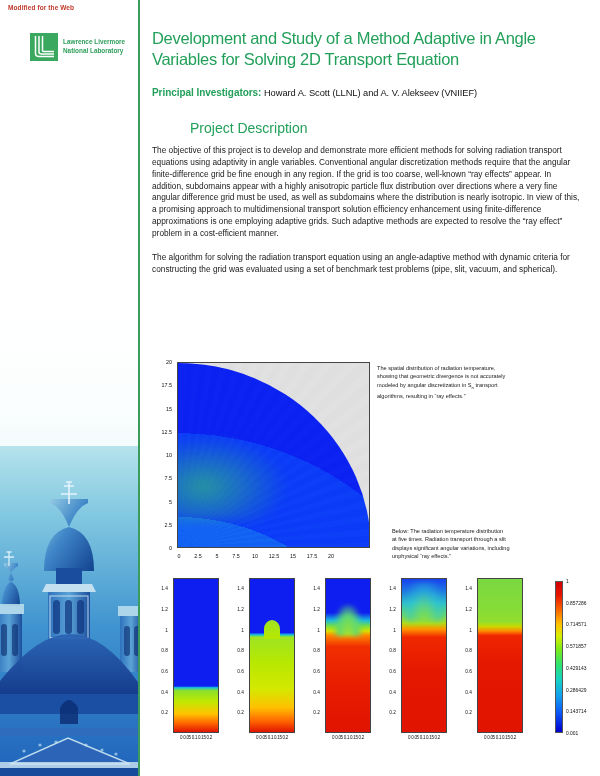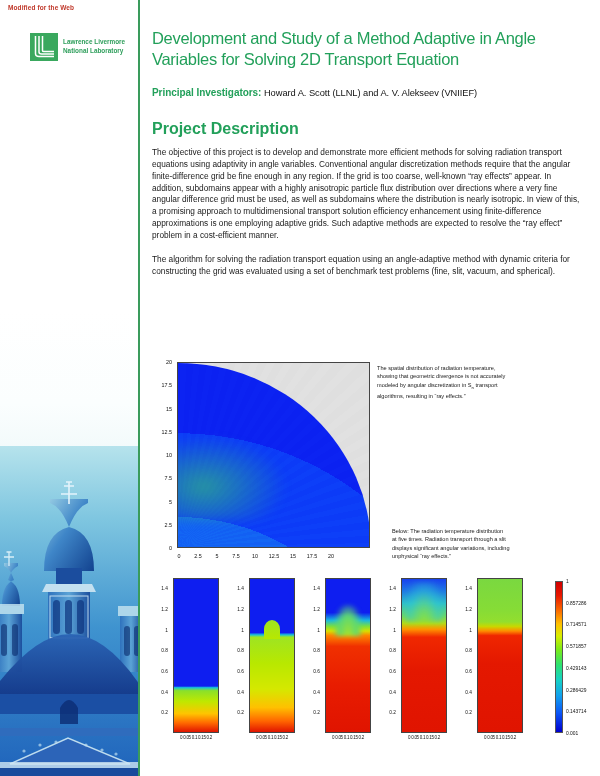--- a/index.html
+++ b/index.html
@@ -55,21 +55,21 @@
     line-height:1.28; letter-spacing:-0.3px;
     width:432px;
   }
   #pi-line {
     margin-top:17px; font-size:9.3px; color:#111;
     letter-spacing:-0.05px;
   }
   #pi-line .lbl { font-weight:bold; color:#22a05a; font-size:10px;text-align:right; }
 
   #sec-title {
-    margin-top:22px; font-size:16px; font-weight:bold; color:#22a05a;
+    margin-top:22px; font-size:14px; font-weight:normal; color:#22a05a;margin-left:38px;
   }
   .para {
     margin-top:9px; width:428px;
     font-size:8.3px; line-height:1.42; color:#1a1a1a;
     text-align:left;
   }
   .para.second { margin-top:13px; }
 
   
   #fig-top {
@@ -300,21 +300,21 @@
 
   <div id="pi-line">
     <span class="lbl">Principal Investigators:</span>
     <span>Howard A. Scott (LLNL) and A. V. Alekseev (VNIIEF)</span>
   </div>
 
   <div id="sec-title">Project Description</div>
 
   <div class="para">The objective of this project is to develop and demonstrate more efficient methods for solving radiation transport equations using adaptivity in angle variables. Conventional angular discretization methods require that the angular finite-difference grid be fine enough in any region. If the grid is too coarse, well-known “ray effects” appear. In addition, subdomains appear with a highly anisotropic particle flux distribution over directions where a very fine angular difference grid must be used, as well as subdomains where the distribution is nearly isotropic. In view of this, a promising approach to multidimensional transport solution efficiency enhancement using finite-difference approximations is one employing adaptive grids. Such adaptive methods are expected to resolve the “ray effect” problem in a cost-efficient manner.</div>
 
-  <div class="para second">The algorithm for solving the radiation transport equation using an angle-adaptive method with dynamic criteria for constructing the grid was evaluated using a set of benchmark test problems (fine, slit, vacuum, and spherical).</div>
+  <div class="para second">The algorithm for solving the radiation transport equation using an angle-adaptive method with dynamic criteria for constructing the grid was evaluated using a set of benchmark test problems (pipe, slit, vacuum, and spherical).</div>
 
   <div id="fig-top">
 
     <div id="maincontour-wrap">
       <div class="yaxis-labels">
         <span style="top:0%">20</span>
         <span style="top:12.5%">17.5</span>
         <span style="top:25%">15</span>
         <span style="top:37.5%">12.5</span>
         <span style="top:50%">10</span>

